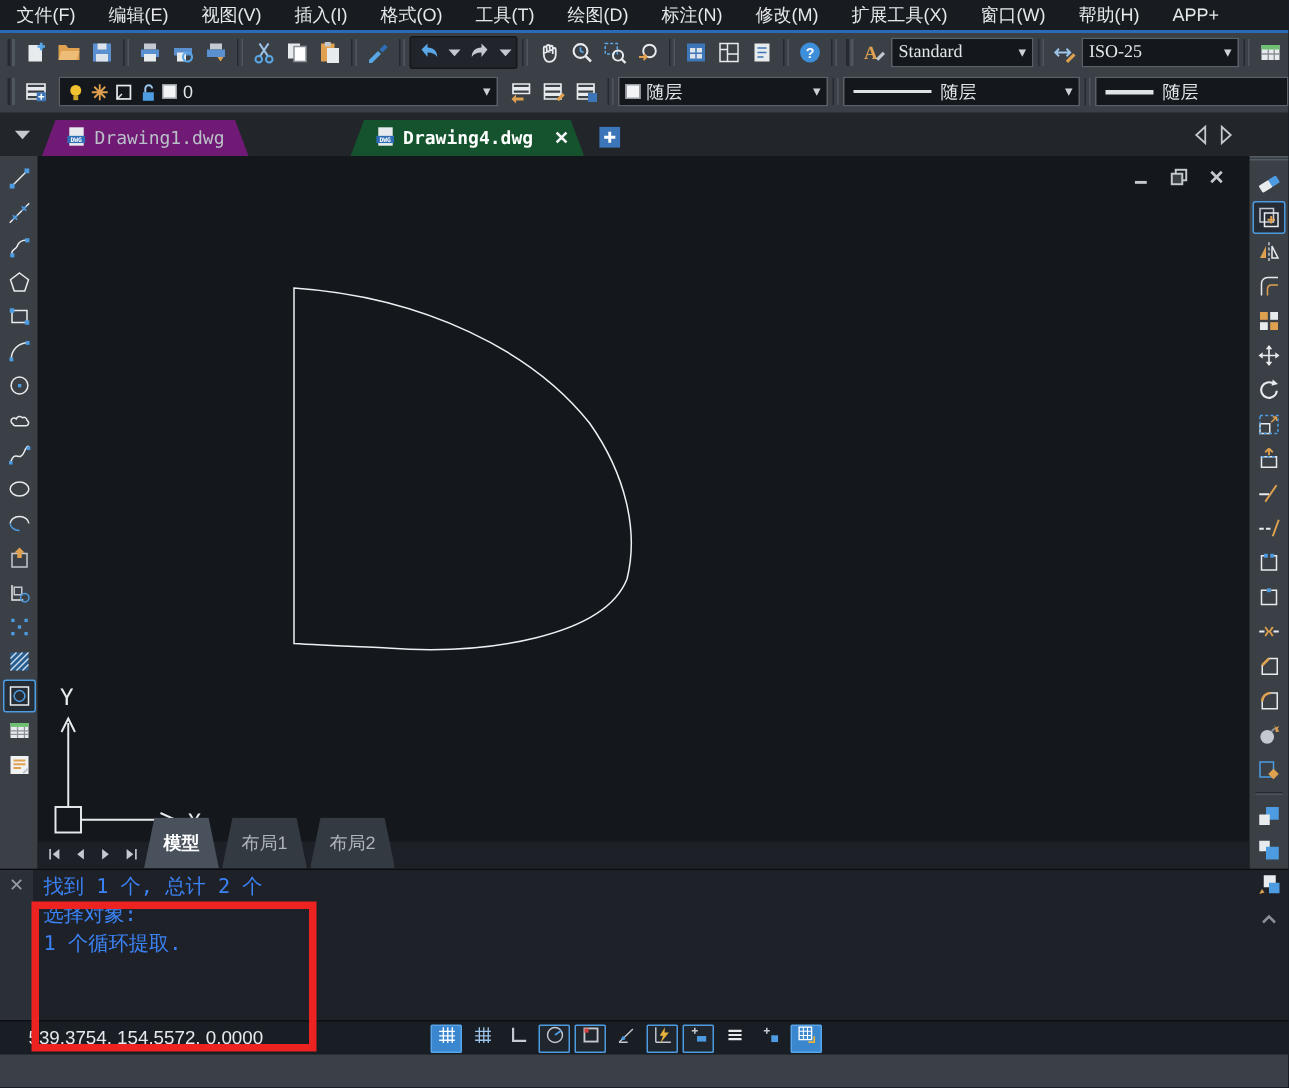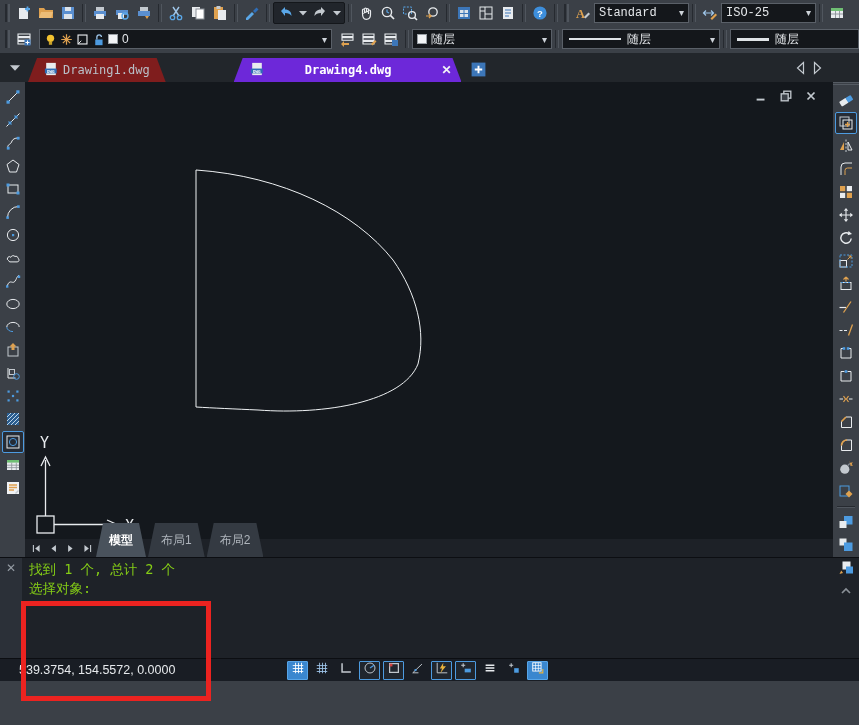--- a/index.html
+++ b/index.html
@@ -25,35 +25,35 @@
   .tb-btn { width:22px; height:22px; display:flex; align-items:center; justify-content:center;
             border:1px solid transparent; border-radius:2px; }
   .tb-btn.active { border-color:#4d9be0; background:#262c35; }
   .tb-btn svg { width:16px; height:16px; display:block; }
   .dd-btn { width:12px; }
   .undo-box { display:flex; align-items:center; background:#21252b; border:1px solid #14171b;
               border-radius:2px; padding:0 1px; height:22px; }
   .combo { height:20px; background:#14171b; border:1px solid #5a6068; display:flex; align-items:center;
            color:#e4e7ea; font-size:12px; padding:0 4px; }
   .combo .dd { margin-left:auto; color:#cdd3d9; font-size:10px; padding-left:4px; }
-  .combo .mono { font-family:Liberation Mono, monospace; }
+  .combo .mono { font-family:Liberation Serif, serif; }
   .mini-icon svg { width:13px; height:13px; display:block; margin-right:3px; }
   .swatch { width:10px; height:10px; background:#f2f4f6; margin-right:4px; border:1px solid #9aa0a6; }
   .lt-line { width:52px; height:0; border-top:2px solid #dfe3e6; margin:0 6px 0 2px; }
   .lw-line { width:32px; height:0; border-top:3px solid #dfe3e6; margin:0 6px 0 2px; }
 
   
   .doctabs { height:29px; background:#22262b; display:flex; align-items:flex-end; padding-left:4px; }
   .tab-overflow { width:18px; height:20px; display:flex; align-items:center; justify-content:center;
                   color:#cdd3d9; font-size:9px; margin:0 4px 4px 2px; }
   .dtab { height:24px; display:flex; align-items:center; padding:0 16px; margin-right:3px;
-          background:#7f1d1d; color:#b9c0c8; font-size:12px; font-family:"DejaVu Sans Mono",monospace;
+          background:#701a75; color:#b9c0c8; font-size:12px; font-family:"DejaVu Sans Mono",monospace;
           clip-path:polygon(9px 0, calc(100% - 9px) 0, 100% 100%, 0 100%); }
   .dtab svg { width:14px; height:14px; margin-right:5px; }
-  .dtab.active { background:#6d28d9; color:#ffffff; font-weight:bold; margin-left:65px; padding-right:10px;gap:36px; }
+  .dtab.active { background:#14532d; color:#ffffff; font-weight:bold; margin-left:65px; padding-right:10px; }
   .dtab .tab-close { margin-left:14px; color:#f2f4f6; font-size:12px; font-weight:bold;
                      font-family:"Liberation Sans",sans-serif; }
   .tab-new { width:20px; height:20px; margin:0 0 3px 4px; }
   .tab-new svg { width:17px; height:17px; }
   .tab-scrollers { margin-left:auto; display:flex; align-items:center; margin-bottom:3px; padding-right:34px; }
   .tab-scrollers .tb-btn { width:16px; }
 
   
   .main { display:flex; height:475px; }
   .side-toolbar { background:#3b4047; display:flex; flex-direction:column; align-items:center; padding-top:4px; }
@@ -76,21 +76,21 @@
   .ltab { height:17px; display:flex; align-items:center; padding:17px 13px; font-size:12px; color:#aeb4bb;
           background:#343a42; margin-right:2px;
           clip-path:polygon(7px 0, calc(100% - 7px) 0, 100% 100%, 0 100%); }
   .ltab.active { background:#49525c; color:#ffffff; font-weight:bold; }
 
   
   .cmdwin { height:101px; background:#1e2228; display:flex; border-top:1px solid #0c0e12; }
   .cmd-side { width:22px; background:#2b3038; display:flex; justify-content:center; padding-top:4px; }
   .cmd-close { color:#959ca4; font-size:12px; line-height:12px; }
   .cmd-body { flex:1; display:flex; flex-direction:column; font-family:"DejaVu Sans Mono",monospace;
-              font-size:13.5px; color:#84cc16; }
+              font-size:13.5px; color:#3b82f6; }
   .cmd-history { padding:2px 0 0 7px; }
   .cmd-line { height:19px; line-height:19px; white-space:pre; }
   .cmd-prompt-line { border-top:1px solid #3a4048; margin-top:2px; flex:1; display:flex; align-items:center;
                      padding-left:7px; }
   .caret { display:inline-block; width:2px; height:14px; background:#f2f4f6; margin-left:7px; }
 
   
   .statusbar { position:relative; height:23px; background:#191d24; display:flex; align-items:center;
                border-top:1px solid #0c0e12; }
   .coords { position:absolute; left:19px; color:#e6e9ec; font-size:12.5px; }
@@ -105,20 +105,35 @@
   .red-annotation { position:absolute; left:21px; top:601px; width:190px; height:100px;
                     border:5px solid #ec2320; z-index:50; pointer-events:none; }
   .crosshair { position:absolute; z-index:40; pointer-events:none; }
 </style>
 </head>
 <body>
 
 <div class="app">
 
 
+  <div class="menubar" id="menubar">
+      <div class="menu-item">文件(F)</div>
+      <div class="menu-item">编辑(E)</div>
+      <div class="menu-item">视图(V)</div>
+      <div class="menu-item">插入(I)</div>
+      <div class="menu-item">格式(O)</div>
+      <div class="menu-item">工具(T)</div>
+      <div class="menu-item">绘图(D)</div>
+      <div class="menu-item">标注(N)</div>
+      <div class="menu-item">修改(M)</div>
+      <div class="menu-item">扩展工具(X)</div>
+      <div class="menu-item">窗口(W)</div>
+      <div class="menu-item">帮助(H)</div>
+      <div class="menu-item">APP+</div>
+    </div>
 
   <div class="tbrow tbrow1" id="stdToolbar">
       <div class="grip"></div>
       <div class="tb-btn">
         <span class="icon">
           <svg viewBox="0 0 16 16">
             <rect x="3" y="3" width="9" height="11" fill="#e8ebee"></rect>
             <path d="M11.5 1.5v5M9 4h5" stroke="#5aa7e8" stroke-width="1.8"></path>
           </svg>
         </span>
@@ -320,21 +335,21 @@
       </div>
       <div class="sep"></div>
       <div class="tb-btn">
         <span class="icon">
           <svg viewBox="0 0 16 16">
             <path d="M1.5 8h10M4 5.5L1.5 8 4 10.5M9 5.5L11.5 8 9 10.5" stroke="#9fc6ea" fill="none" stroke-width="1.2"></path>
             <path d="M8.5 13.5l5-5 1.5 1.5-5 5z" fill="#dfa14f"></path>
           </svg>
         </span>
       </div>
-      <div class="combo" style="width: 95px;">
+      <div class="combo" style="width: 105px;">
         <span class="mono">ISO-25</span>
         <span class="dd">▾</span>
       </div>
       <div class="sep"></div>
       <div class="tb-btn">
         <span class="icon">
           <svg viewBox="0 0 16 16">
             <rect x="2" y="3" width="12" height="10" fill="#e8ebee"></rect>
             <rect x="2" y="3" width="12" height="3" fill="#6fbf73"></rect>
             <path d="M6.5 6v7M10.5 6v7M2 9h12" stroke="#8a9097" stroke-width="0.9"></path>
@@ -895,20 +910,21 @@
   </div>
 
   <div class="cmdwin">
     <div class="cmd-side">
       <span class="cmd-close">✕</span>
     </div>
     <div class="cmd-body">
       <div class="cmd-history" id="cmdHistory">
           <div class="cmd-line">找到 1 个, 总计 2 个</div>
           <div class="cmd-line">选择对象:</div>
+          <div class="cmd-line">1 个循环提取.</div>
         </div>
     </div>
   </div>
 
   <div class="statusbar">
     <span class="coords">539.3754, 154.5572, 0.0000</span>
     <div class="status-toggles" id="statusToggles">
         <span class="st-box st-active">
           <span class="icon"><svg viewBox="0 0 16 16">
               <path d="M2 5.2h12M2 8.6h12M2 12h12M5.2 2v12M8.6 2v12M12 2v12" stroke="#ffffff" stroke-width="1"></path>

